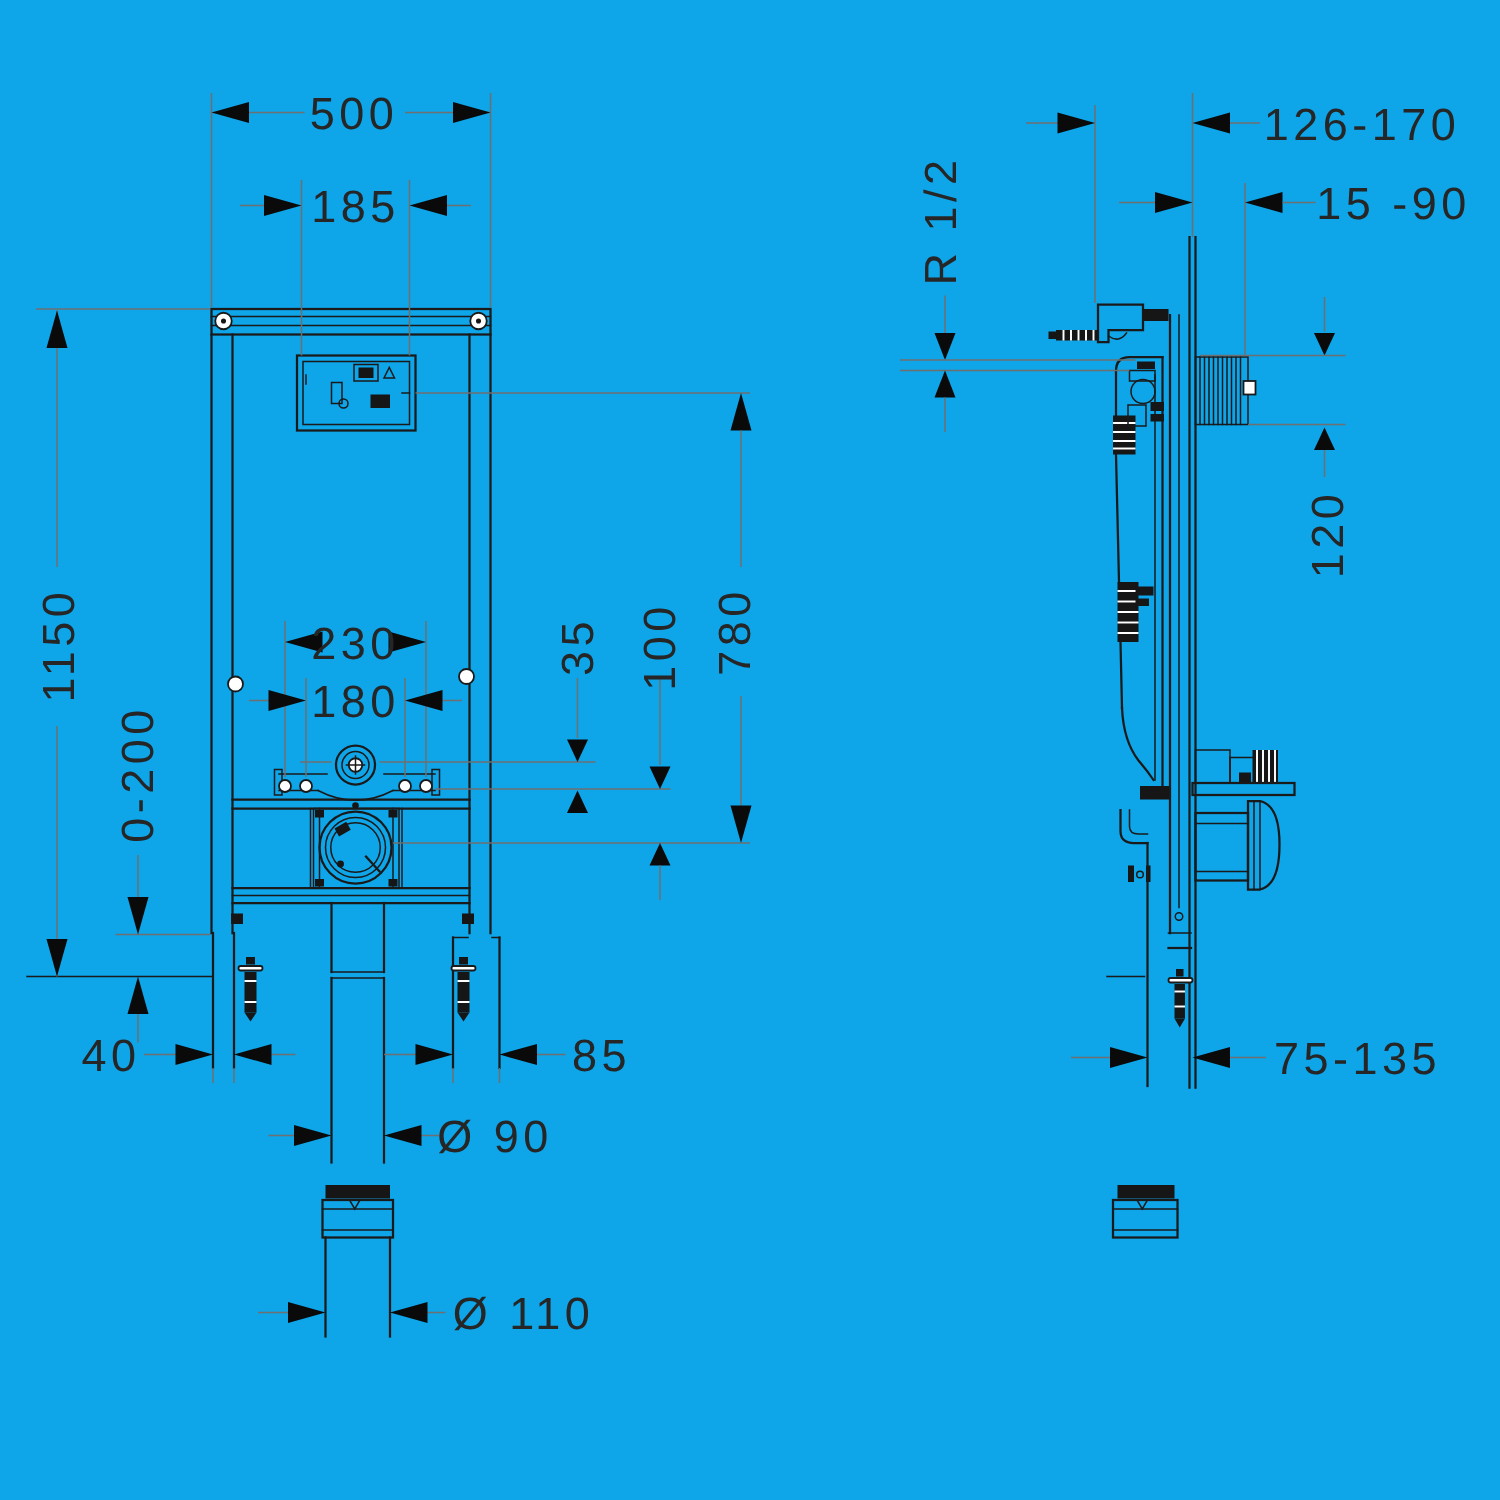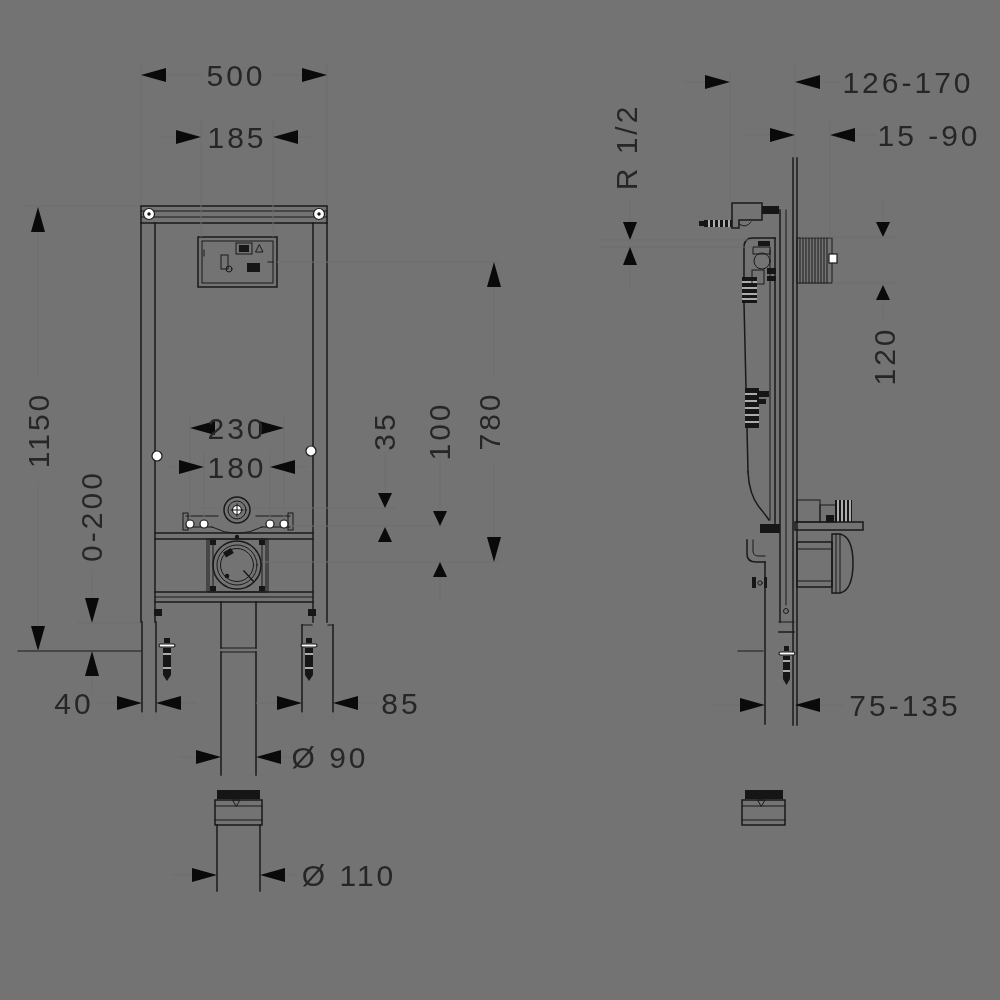--- a/index.html
+++ b/index.html
@@ -1,16 +1,16 @@
 <!DOCTYPE html>
 <html><head>
 <meta charset="utf-8">
 <style>
   html,body{margin:0;padding:0;background:#ffffff}
-  .stage{position:relative;width:1000px;height:1000px;background:#737373;overflow:hidden}
+  .stage{position:relative;width:1000px;height:1000px;background:#0ea5e9;overflow:hidden}
   svg{display:block}
   
   .o{stroke:#1a1a1a;stroke-width:1.5;fill:none;stroke-linecap:square}
   .t{stroke:#1a1a1a;stroke-width:1;fill:none;stroke-linecap:square}
   .d{stroke:#6f6f6f;stroke-width:1;fill:none}
   .f{fill:#161616;stroke:none}
   .wf{fill:#ffffff;stroke:#1a1a1a;stroke-width:1.2}
   .wl{stroke:#ffffff;stroke-width:1.3;fill:none}
   .arr{fill:#0a0a0a;stroke:none}
   text{fill:#262626;font-family:"Liberation Sans",sans-serif;font-size:30px;letter-spacing:.1em}

